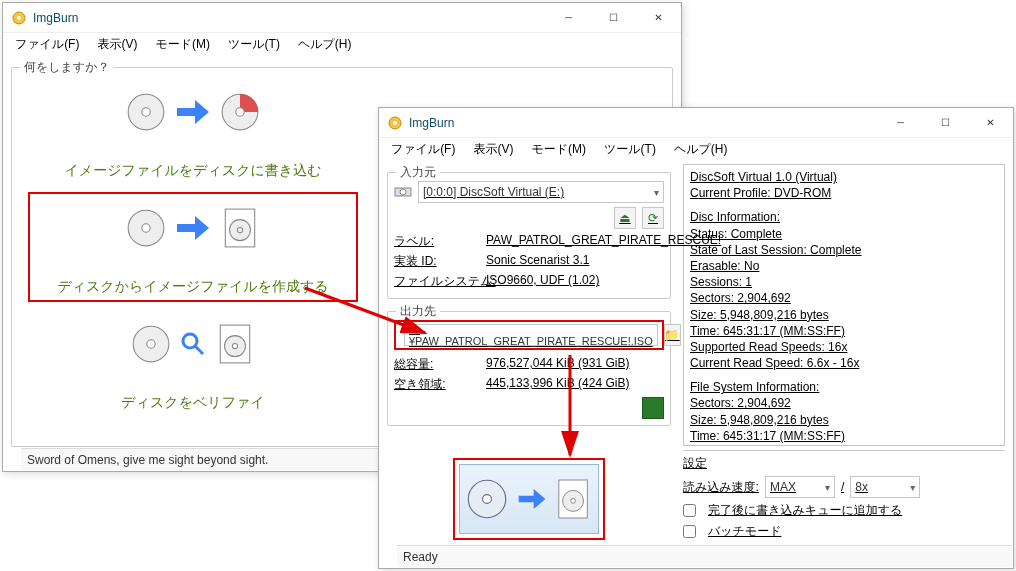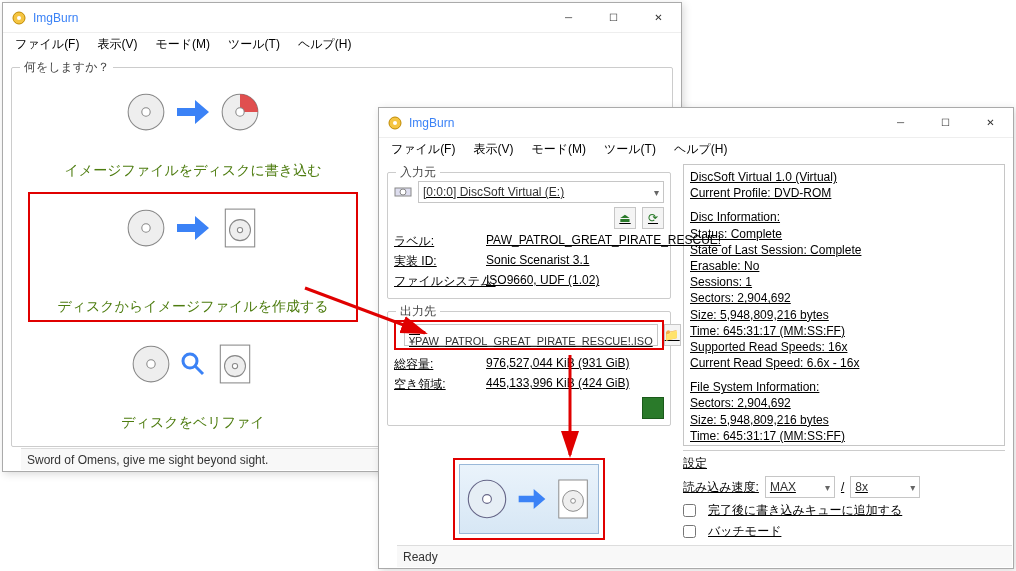--- a/index.html
+++ b/index.html
@@ -25,21 +25,21 @@
     align-items: center;
     background: #fff;
     border-bottom: 1px solid #eee;
   }
   .titlebar .icon {
     width: 16px; height: 16px;
     margin: 0 6px 0 8px;
   }
   .titlebar .title {
     flex: 1;
-    color: #3b82f6;
+    color: #0c4a6e;
   }
   .winbtns { display: flex; height: 100%; }
   .winbtn {
     width: 45px;
     display: flex; align-items:center; justify-content:center;
     font-family: "Segoe MDL2 Assets", sans-serif;
     font-size: 10px;
     color: #333;
     cursor: default;
   }
@@ -91,21 +91,20 @@
   }
   .modecell .label {
     margin-top: 20px;
     font-size: 14px;
     color: #4d7c0f;
     text-align:center;
   }
   .hilite {
     border: 2px solid #e00000;
     padding: 4px;
-    gap: 20px;
   }
   .statusbar {
     position:absolute;
     left:18px; right:1px; bottom:1px;
     height: 22px;
     border-top: 1px solid #ddd;
     display:flex;
     align-items:center;
     padding: 0 6px;
     background:#f8f8f8;

